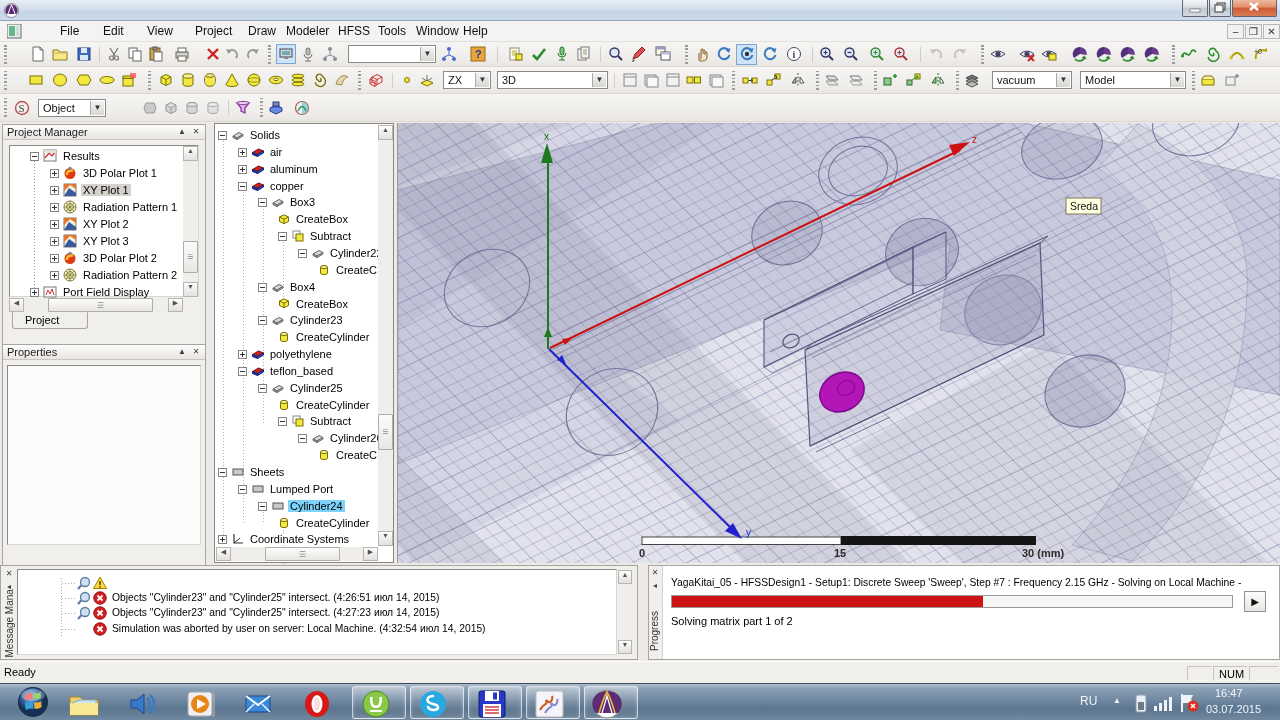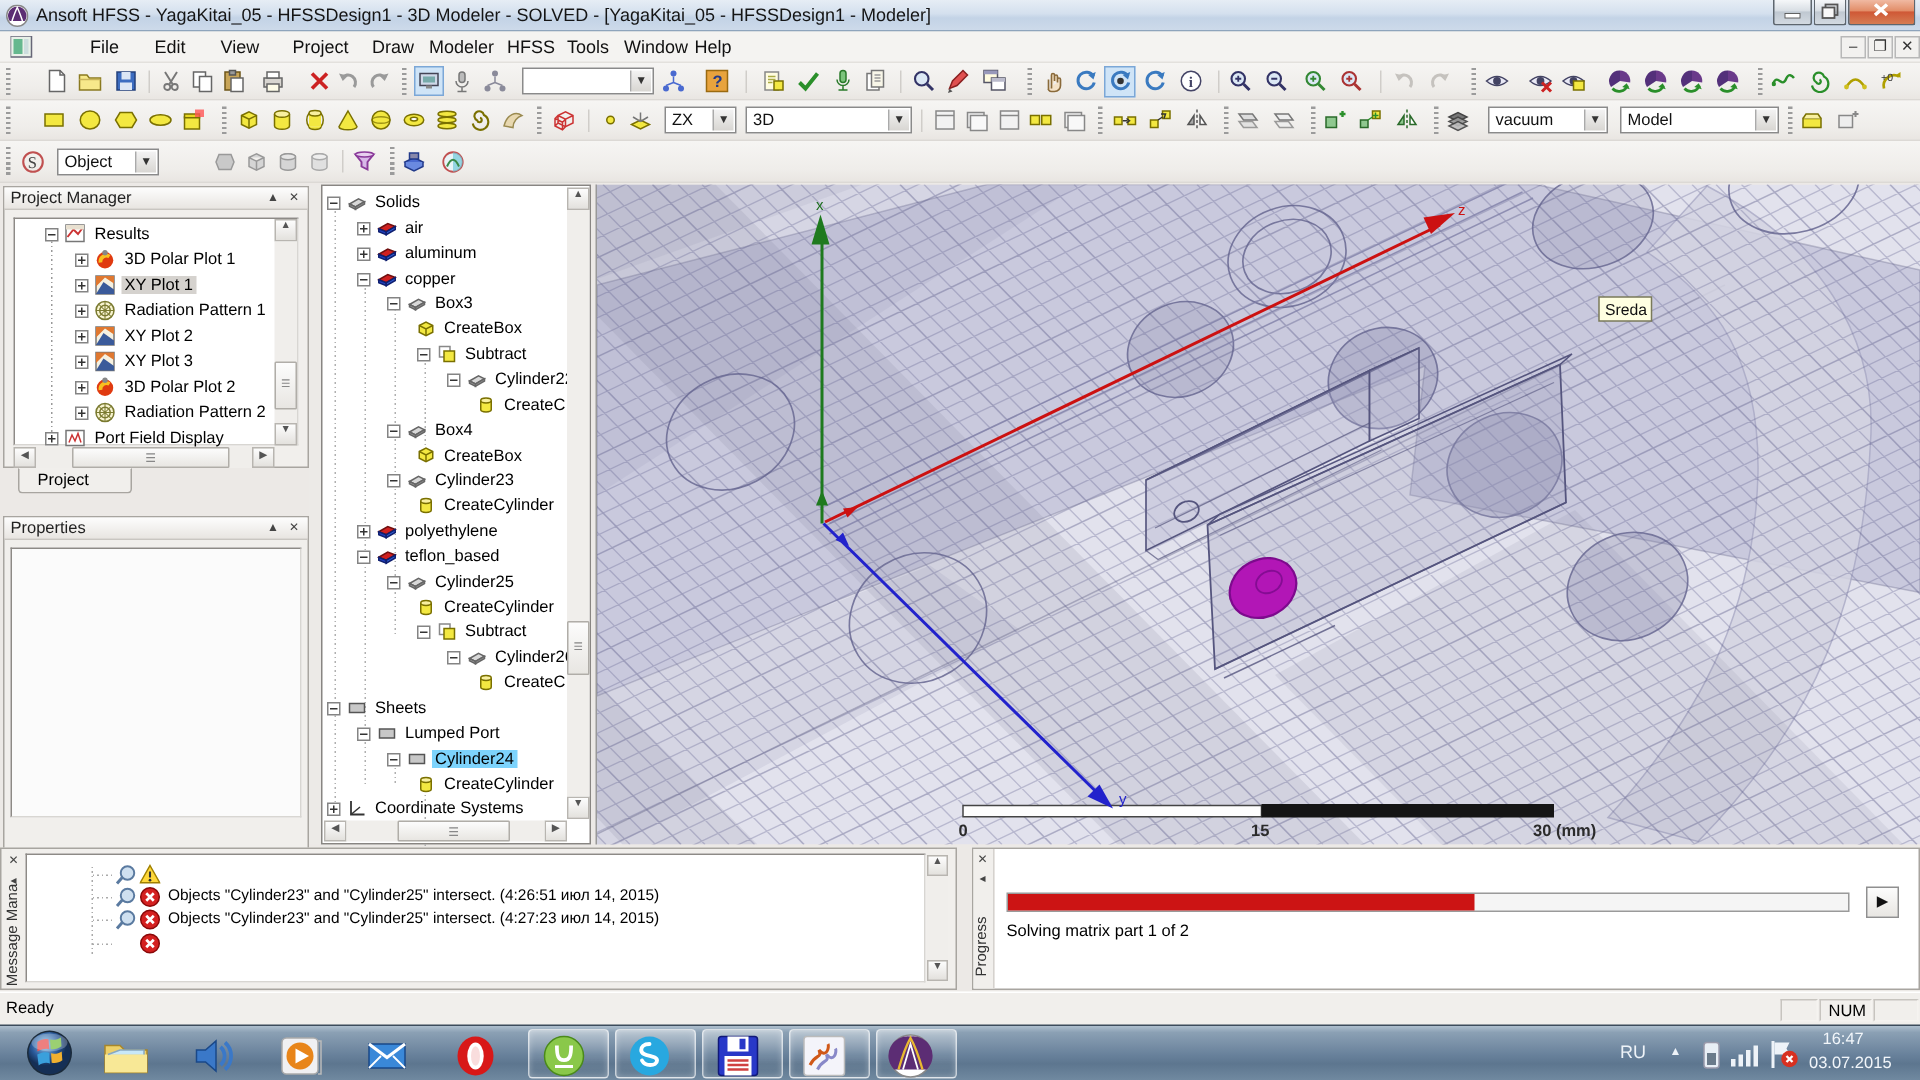--- a/index.html
+++ b/index.html
@@ -54,21 +54,20 @@
  background:linear-gradient(#aebfce,#8ba0b4 12%,#67809a 55%,#5d768f 70%,#7089a0);border-top:1px solid #3c4c5c;}
 .tbtn{position:absolute;top:2px;width:54px;height:33px;border-radius:3px;
  border:1px solid rgba(255,255,255,0.65);background:linear-gradient(rgba(255,255,255,0.38),rgba(255,255,255,0.10) 50%,rgba(0,0,0,0.05));box-shadow:inset 0 0 4px rgba(255,255,255,0.3);}
 </style></head><body>
 <div id="titlebar" class="abs">
     <svg class="abs" style="left:4px;top:3px" width="15" height="15">
       <circle cx="7.5" cy="7.5" r="7" fill="#fff" stroke="#888"></circle>
       <path d="M2.5 11 A6 6 0 0 1 7.5 1.5 A6 6 0 0 1 12.5 11 Z" fill="#5c2d74"></path>
       <path d="M4 11 Q6 5 7.5 2 Q9 5 11 11" fill="none" stroke="#fff" stroke-width="1"></path>
     </svg>
-    <span class="ttext">Ansoft HFSS - YagaKitai_05 - HFSSDesign1 - 3D Modeler - SOLVED - [YagaKitai_05 - HFSSDesign1 - Modeler]</span>
     <div class="aerobtn" style="left:1182px;width:26px;border-radius:0 0 2px 2px"><svg width="24" height="15">
         <rect x="7" y="9" width="10" height="3" fill="#fff" stroke="#555" stroke-width="0.6"></rect>
       </svg></div>
     <div class="aerobtn" style="left:1209px;width:22px;border-radius:0 0 2px 2px"><svg width="20" height="15">
         <rect x="7" y="3" width="8" height="7" fill="none" stroke="#555" stroke-width="1.2"></rect>
         <rect x="5" y="5" width="8" height="7" fill="#f8f8f8" stroke="#555" stroke-width="1.2"></rect>
       </svg></div>
     <div class="aerobtn close" style="left:1232px;width:45px;border-radius:0 0 2px 2px"><svg width="43" height="15">
         <path d="M17 3 L25 10 M25 3 L17 10" stroke="#fff" stroke-width="2.4"></path>
       </svg></div>
@@ -510,21 +509,21 @@
       <path d="M2 8 l6 -3 6 3 -6 3 z" fill="#4a6ad0" stroke="#223a8a"></path>
       <path d="M2 8 v3 l6 3 6 -3 v-3" fill="#6a8ae0" stroke="#223a8a"></path>
       <rect x="5" y="2" width="6" height="4" fill="#88a" stroke="#223a8a"></rect>
     </svg>
     <svg class="ticon" style="left:294px;top:6px" width="16" height="16" viewBox="0 0 16 16">
       <circle cx="8" cy="8" r="6.5" fill="#e8f4f8" stroke="#c05050" stroke-width="1.2"></circle>
       <path d="M8 1.5 A6.5 6.5 0 0 1 8 14.5" fill="#70c8d8" opacity="0.7"></path>
       <path d="M4 11 Q8 2 12 11" fill="none" stroke="#3a8a4a" stroke-width="1.3"></path>
     </svg>
   </div>
-<div class="panel" style="left:2px;top:124px;width:204px;height:188px">
+<div class="panel" style="left:2px;top:124px;width:204px;height:236px">
     <div class="phead">Project Manager<span class="pbtn" style="right:17px">▲</span><span class="pbtn" style="right:3px">✕</span></div>
     <div class="sunken" style="left:6px;top:20px;width:190px;height:152px"></div>
     <div style="position:absolute;left:31px;top:30px;width:1px;height:136px;background-image:repeating-linear-gradient(#999 0 1px,transparent 1px 3px)"></div>
     <div class="ebox" style="left:27px;top:27px"></div>
     <svg style="position:absolute;left:40px;top:24px" width="14" height="14" viewBox="0 0 14 14">
       <rect x="1" y="1" width="12" height="11" fill="#fff" stroke="#777"></rect>
       <path d="M2 9 L6 4 L9 7 L12 3" stroke="#c33" fill="none" stroke-width="1.3"></path>
       <rect x="1" y="1" width="12" height="3" fill="#e8e0d0"></rect>
     </svg>
     <div class="trow" style="left:58px;top:25px;padding:0 2px">Results</div>
@@ -861,30 +860,32 @@
     <svg style="position:absolute;left:92px;top:40px" width="14" height="14" viewBox="0 0 14 14">
       <circle cx="7" cy="7" r="6.2" fill="#d42020" stroke="#8a0808"></circle>
       <path d="M4.5 4.5 L9.5 9.5 M9.5 4.5 L4.5 9.5" stroke="#fff" stroke-width="1.8"></path>
     </svg>
     <div class="msgrow" style="left:111px;top:41px">Objects "Cylinder23" and "Cylinder25" intersect. (4:27:23 июл 14, 2015)</div>
     <div style="position:absolute;left:61px;top:63px;width:14px;height:1px;background-image:repeating-linear-gradient(90deg,#aaa 0 1px,transparent 1px 3px)"></div>
     <svg style="position:absolute;left:92px;top:56px" width="14" height="14" viewBox="0 0 14 14">
       <circle cx="7" cy="7" r="6.2" fill="#d42020" stroke="#8a0808"></circle>
       <path d="M4.5 4.5 L9.5 9.5 M9.5 4.5 L4.5 9.5" stroke="#fff" stroke-width="1.8"></path>
     </svg>
+    <div class="msgrow" style="left:111px;top:57px">Simulation was aborted by user on server: Local Machine. (4:32:54 июл 14, 2015)</div>
     <div class="sbtn" style="left:617px;top:4px;width:14px;height:14px;position:absolute">▲</div>
     <div class="sbtn" style="left:617px;top:74px;width:14px;height:14px;position:absolute">▼</div>
     <div class="abs" style="left:617px;top:18px;width:14px;height:56px;background:#f0eeeb"></div>
   </div>
 <div class="panel" style="left:648px;top:565px;width:632px;height:95px;background:#fff">
     <div class="abs" style="left:0px;top:0px;width:14px;height:93px;background:#f1efec;border-right:1px solid #d5d2ce">
       <div class="pbtn" style="left:0px;top:2px;position:absolute">✕</div>
       <div class="pbtn" style="left:0px;top:15px;position:absolute">◂</div>
       <div style="position:absolute;left:-22px;top:52px;transform:rotate(-90deg);font-size:10px;width:55px;color:#333">Progress</div>
     </div>
+    <div class="abs" style="left:22px;top:11px;font-size:10.3px;color:#000;white-space:nowrap">YagaKitai_05 - HFSSDesign1 - Setup1: Discrete Sweep 'Sweep', Step #7 : Frequency 2.15 GHz - Solving on Local Machine -</div>
     <div class="abs" style="left:22px;top:29px;width:562px;height:13px;border:1px solid #9a9a9a;background:#f5f5f5">
       <div style="position:absolute;left:0;top:0;bottom:0;width:311px;background:#cc1414"></div>
     </div>
     <div class="abs" style="left:595px;top:25px;width:22px;height:21px;border:1px solid #8f8f8f;background:linear-gradient(#fcfcfc,#e8e6e2);text-align:center;line-height:20px;font-size:10px;color:#111">▶</div>
     <div class="abs" style="left:22px;top:49px;font-size:11px;color:#000">Solving matrix part 1 of 2</div>
   </div>
 <div id="statusbar" class="abs">
     <span class="abs" style="left:4px;top:4px">Ready</span>
     <div class="sbox" style="left:1187px;width:25px"></div>
     <div class="sbox" style="left:1213px;width:35px;padding:1px 0 0 5px">NUM</div>

